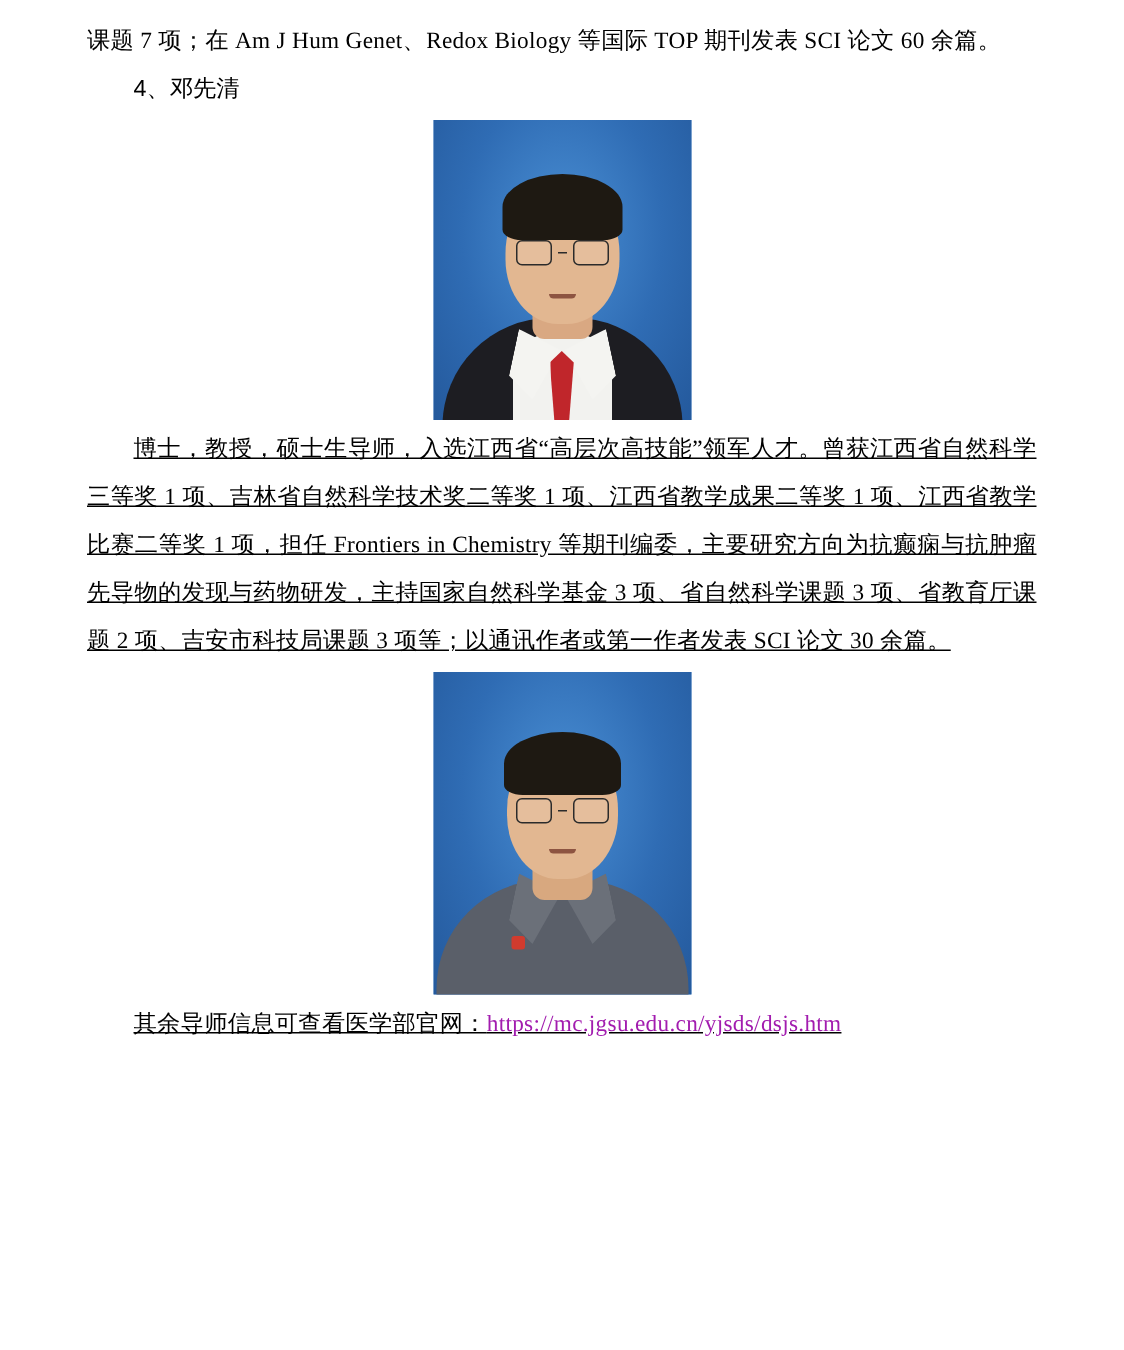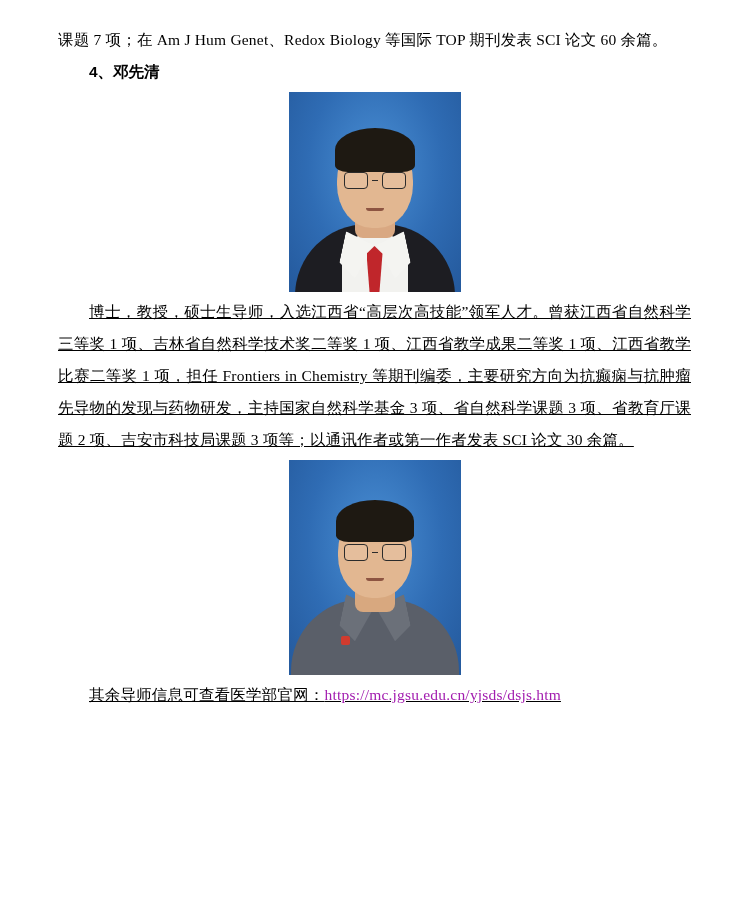--- a/index.html
+++ b/index.html
@@ -13,38 +13,38 @@
     font-family: "Liberation Serif", "DejaVu Serif", serif;
     color: #000000;
     position: relative;
     overflow: hidden;
   }
   .page {
     position: relative;
     width: 749px;
     height: 900px;
     box-sizing: border-box;
-    padding: 24px 58px 20px 58px;
+    padding: 12px 58px 20px 58px;
   }
   .para {
     font-size: 15.5px;
     line-height: 32px;
     text-align: justify;
     text-justify: inter-ideograph;
     margin: 0;
     letter-spacing: 0.2px;
   }
   .indent {
     text-indent: 2em;
     text-decoration: underline;
   }
   .heading {
     font-size: 15.5px;
     line-height: 32px;
-    font-weight: bold;
+    font-weight: normal;
     margin: 0;
     text-indent: 2em;
     font-family: "Liberation Sans", "DejaVu Sans", sans-serif;
   }
   .photo-wrap {
     display: flex;
     justify-content: center;
     margin: 4px 0 4px 0;
   }
   .photo {

